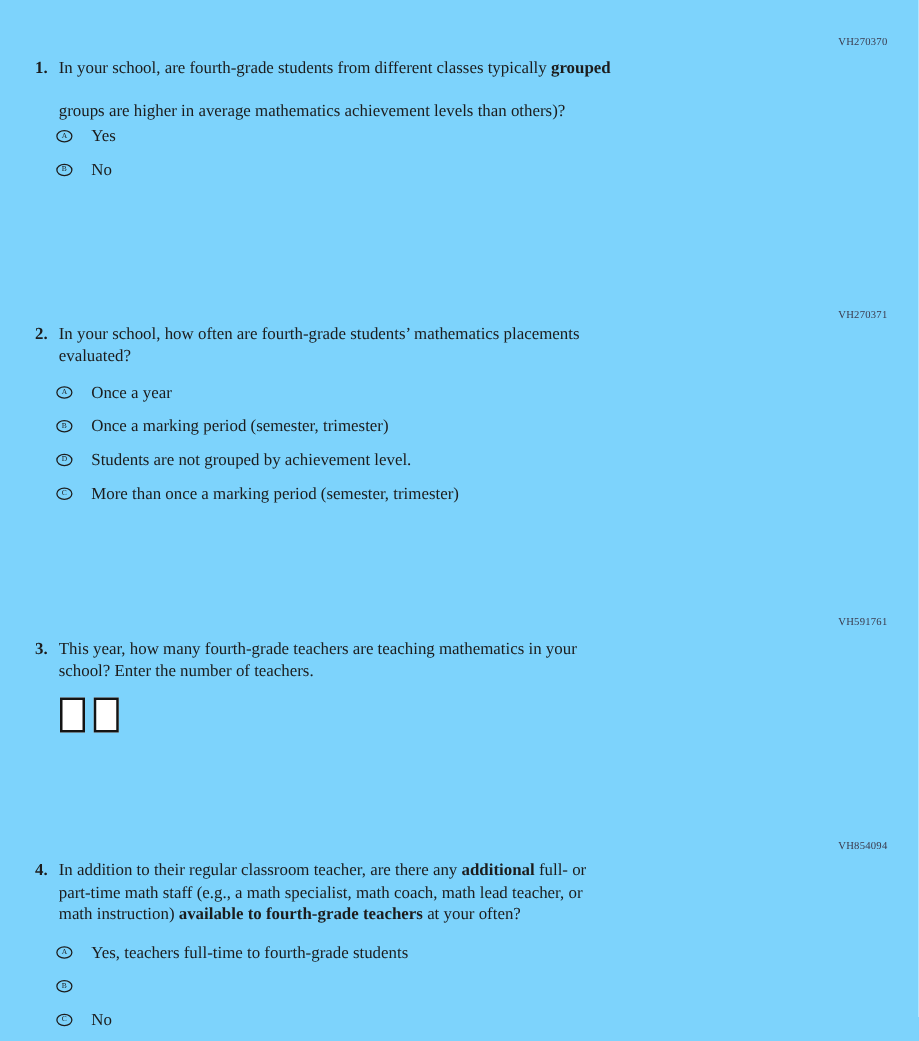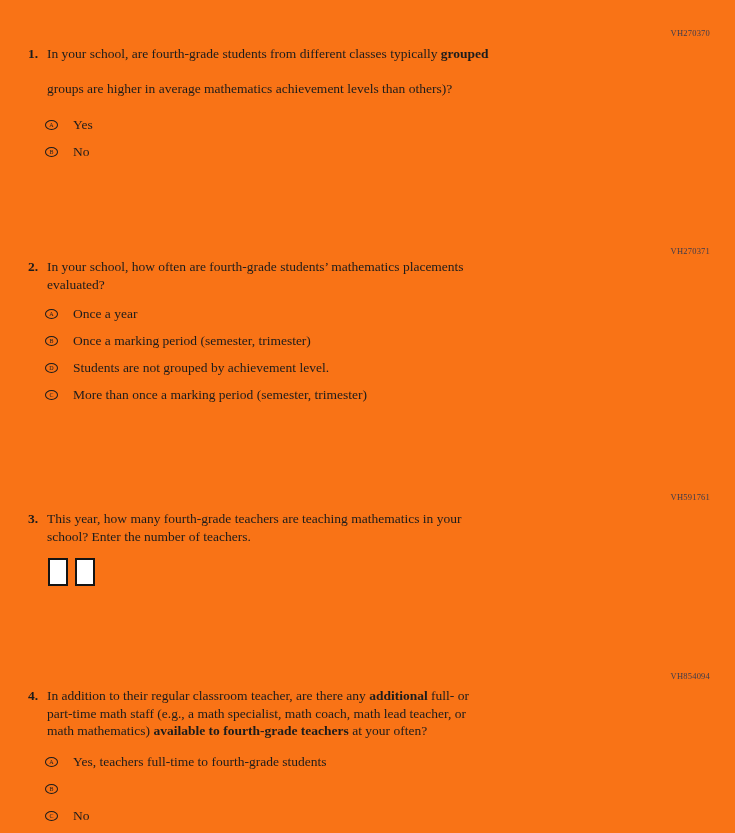--- a/index.html
+++ b/index.html
@@ -4,21 +4,21 @@
 <style>
   html, body {
     margin: 0;
     padding: 0;
     background: #ffffff;
   }
   .page {
     position: relative;
     width: 735px;
     height: 833px;
-    background: #f97316;
+    background: #7dd3fc;
     font-family: "Liberation Serif", serif;
     color: #1c1c1c;
     overflow: hidden;
   }
   .qcode {
     position: absolute;
     right: 25px;
     font-size: 8.5px;
     letter-spacing: 0.2px;
     color: #3b3b4d;
@@ -92,21 +92,21 @@
 </head>
 <body>
 
 <div class="page">
 
   <div class="qcode" style="top:28px">VH270370</div>
   <section class="question" style="top:45px">
     <div class="qnum">1.</div>
     <div class="qbody">
       <p class="qtext"><span>In your school, are fourth-grade students from different classes typically </span><b>grouped</b><br><br><span>groups are higher in average mathematics achievement levels than others)?</span></p>
-      <div class="options" style="margin-top:20px">
+      <div class="options" style="margin-top:4px">
         <div class="option">
           <span class="bubble">A</span>
           <span class="option-label">Yes</span>
         </div>
         <div class="option">
           <span class="bubble">B</span>
           <span class="option-label">No</span>
         </div>
       </div>
     </div>
@@ -147,21 +147,21 @@
         <div class="digit-box"></div>
         <div class="digit-box"></div>
       </div>
     </div>
   </section>
 
   <div class="qcode" style="top:671px">VH854094</div>
   <section class="question" style="top:687px">
     <div class="qnum">4.</div>
     <div class="qbody">
-      <p class="qtext"><span>In addition to their regular classroom teacher, are there any </span><b>additional</b><span> full- or</span><br><span>part-time math staff (e.g., a math specialist, math coach, math lead teacher, or</span><br><span>math mathematics) </span><b>available to fourth-grade teachers</b><span> at your often?</span></p>
+      <p class="qtext"><span>In addition to their regular classroom teacher, are there any </span><b>additional</b><span> full- or</span><br><span>part-time math staff (e.g., a math specialist, math coach, math lead teacher, or</span><br><span>math instruction) </span><b>available to fourth-grade teachers</b><span> at your often?</span></p>
       <div class="options" style="margin-top:15px">
         <div class="option">
           <span class="bubble">A</span>
           <span class="option-label">Yes, teachers full-time to fourth-grade students</span>
         </div>
         <div class="option">
           <span class="bubble">B</span>
         </div>
         <div class="option">
           <span class="bubble">C</span>

